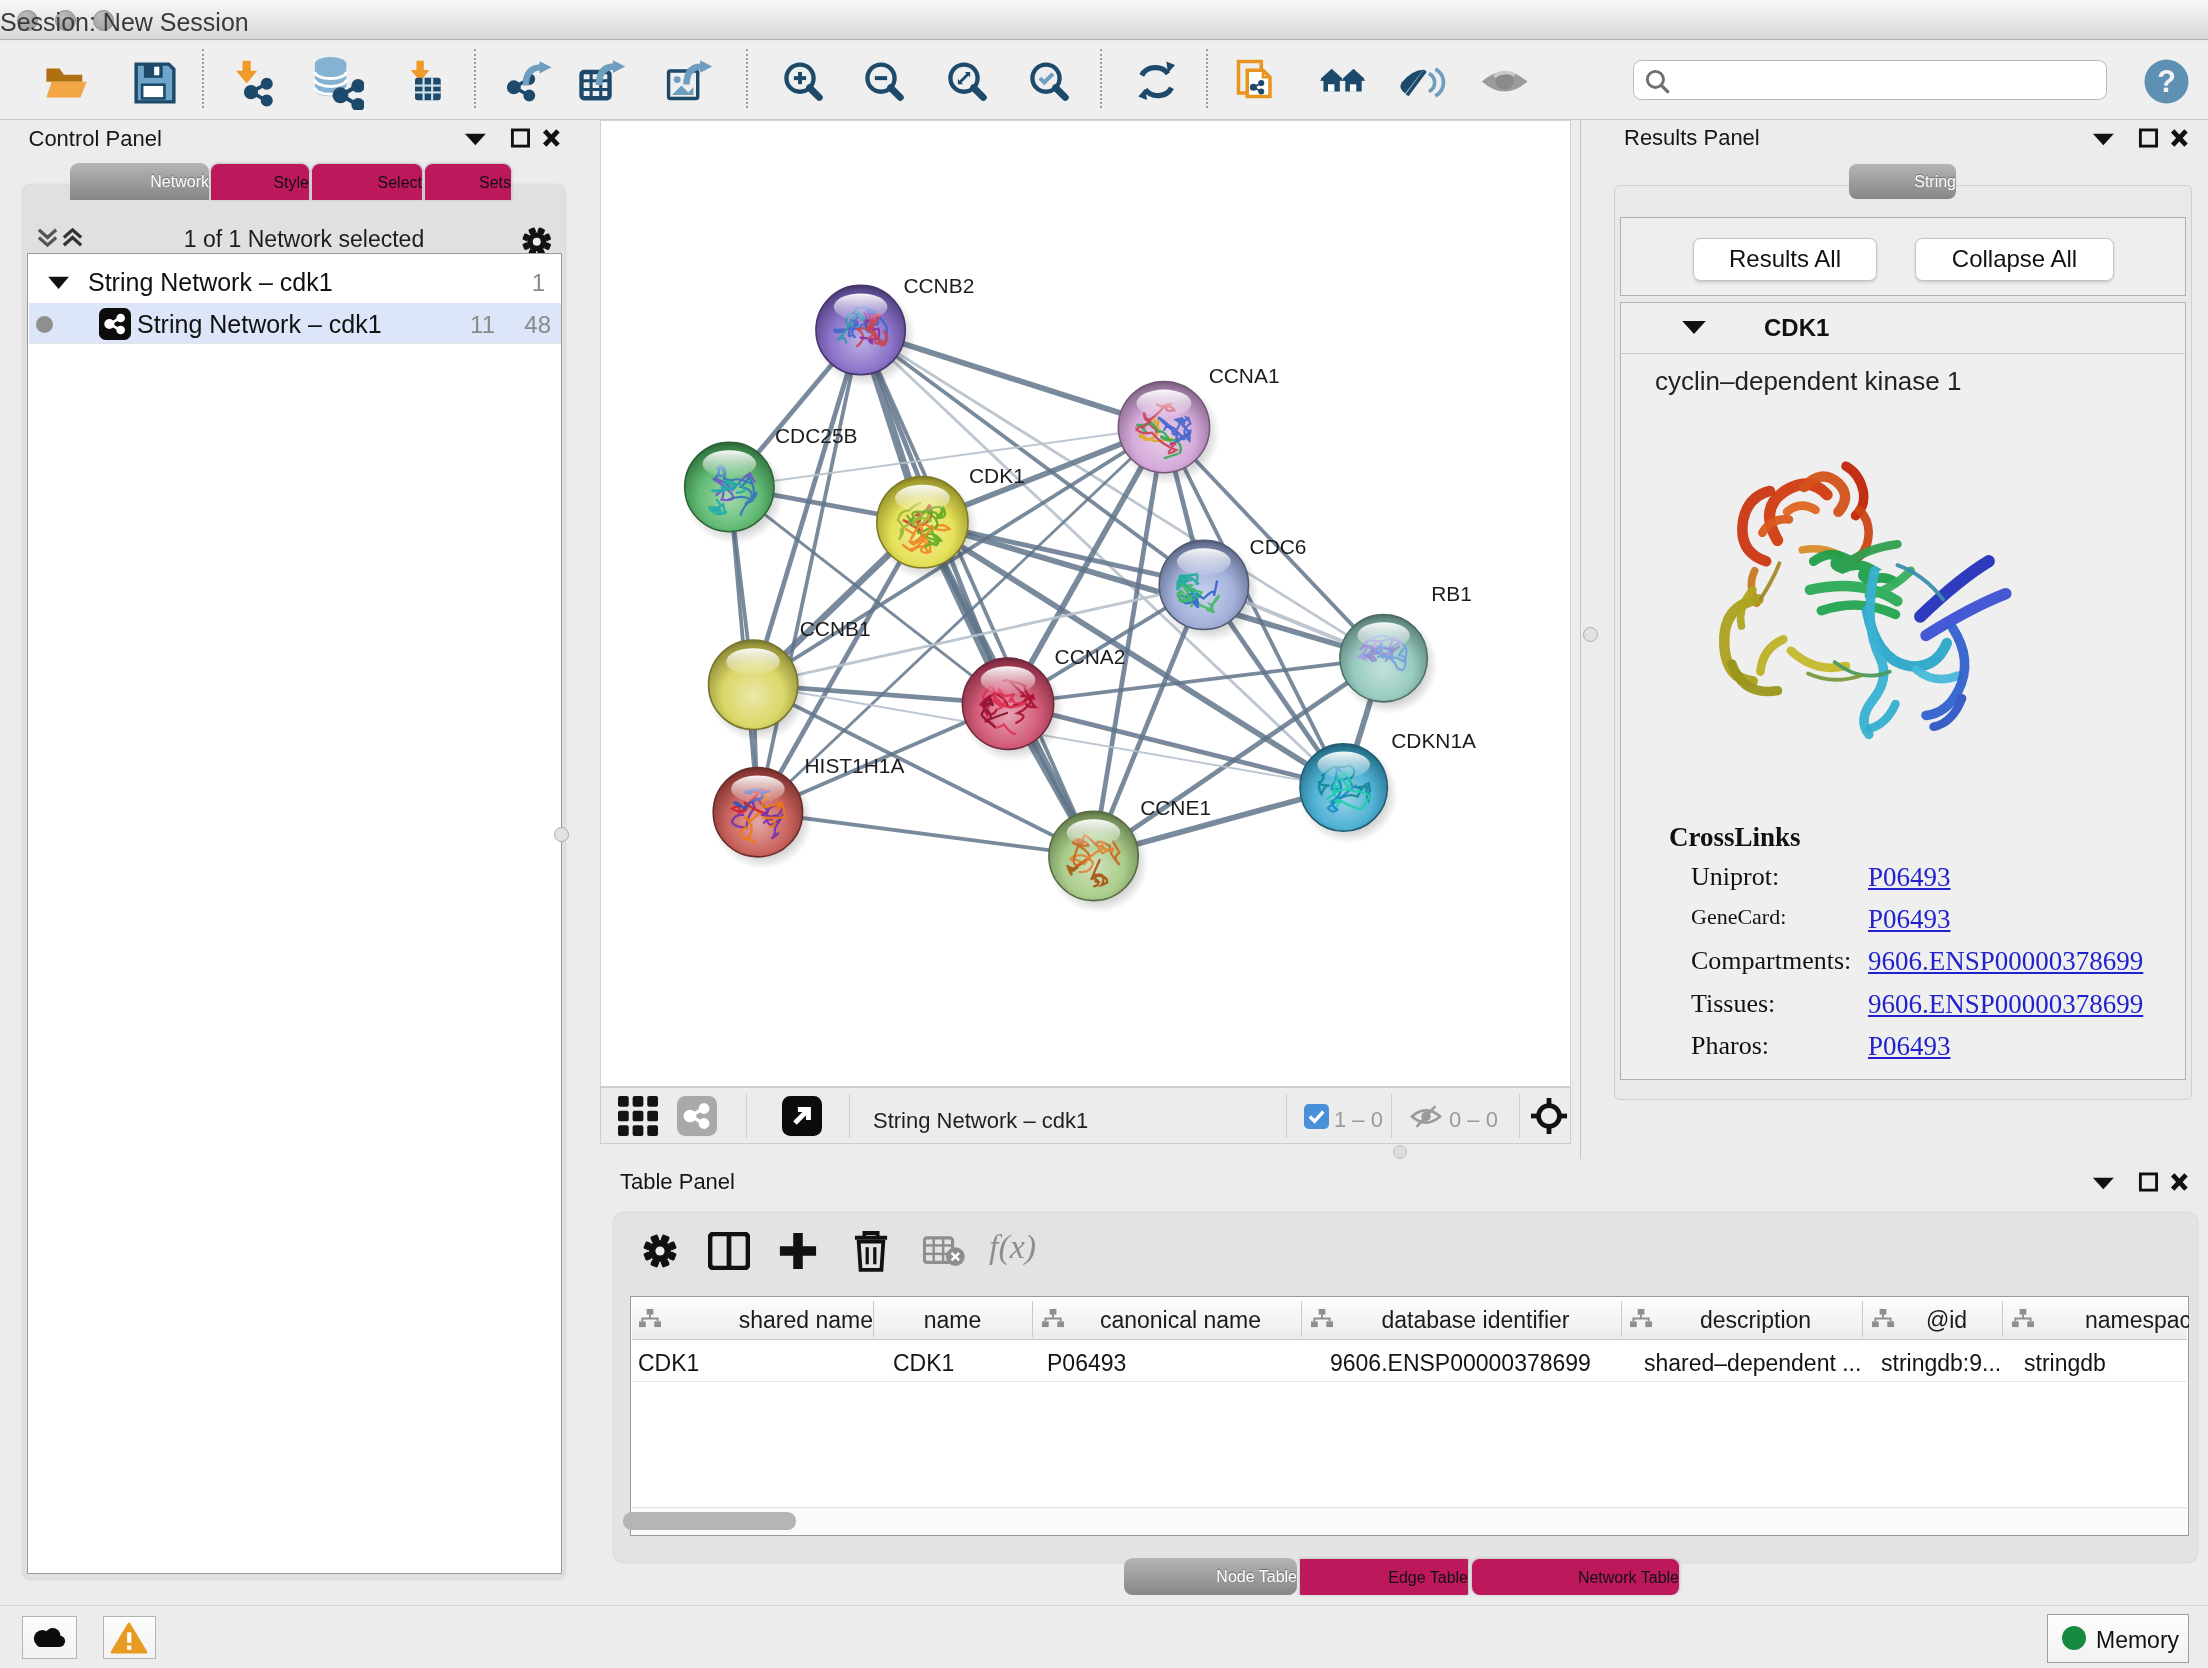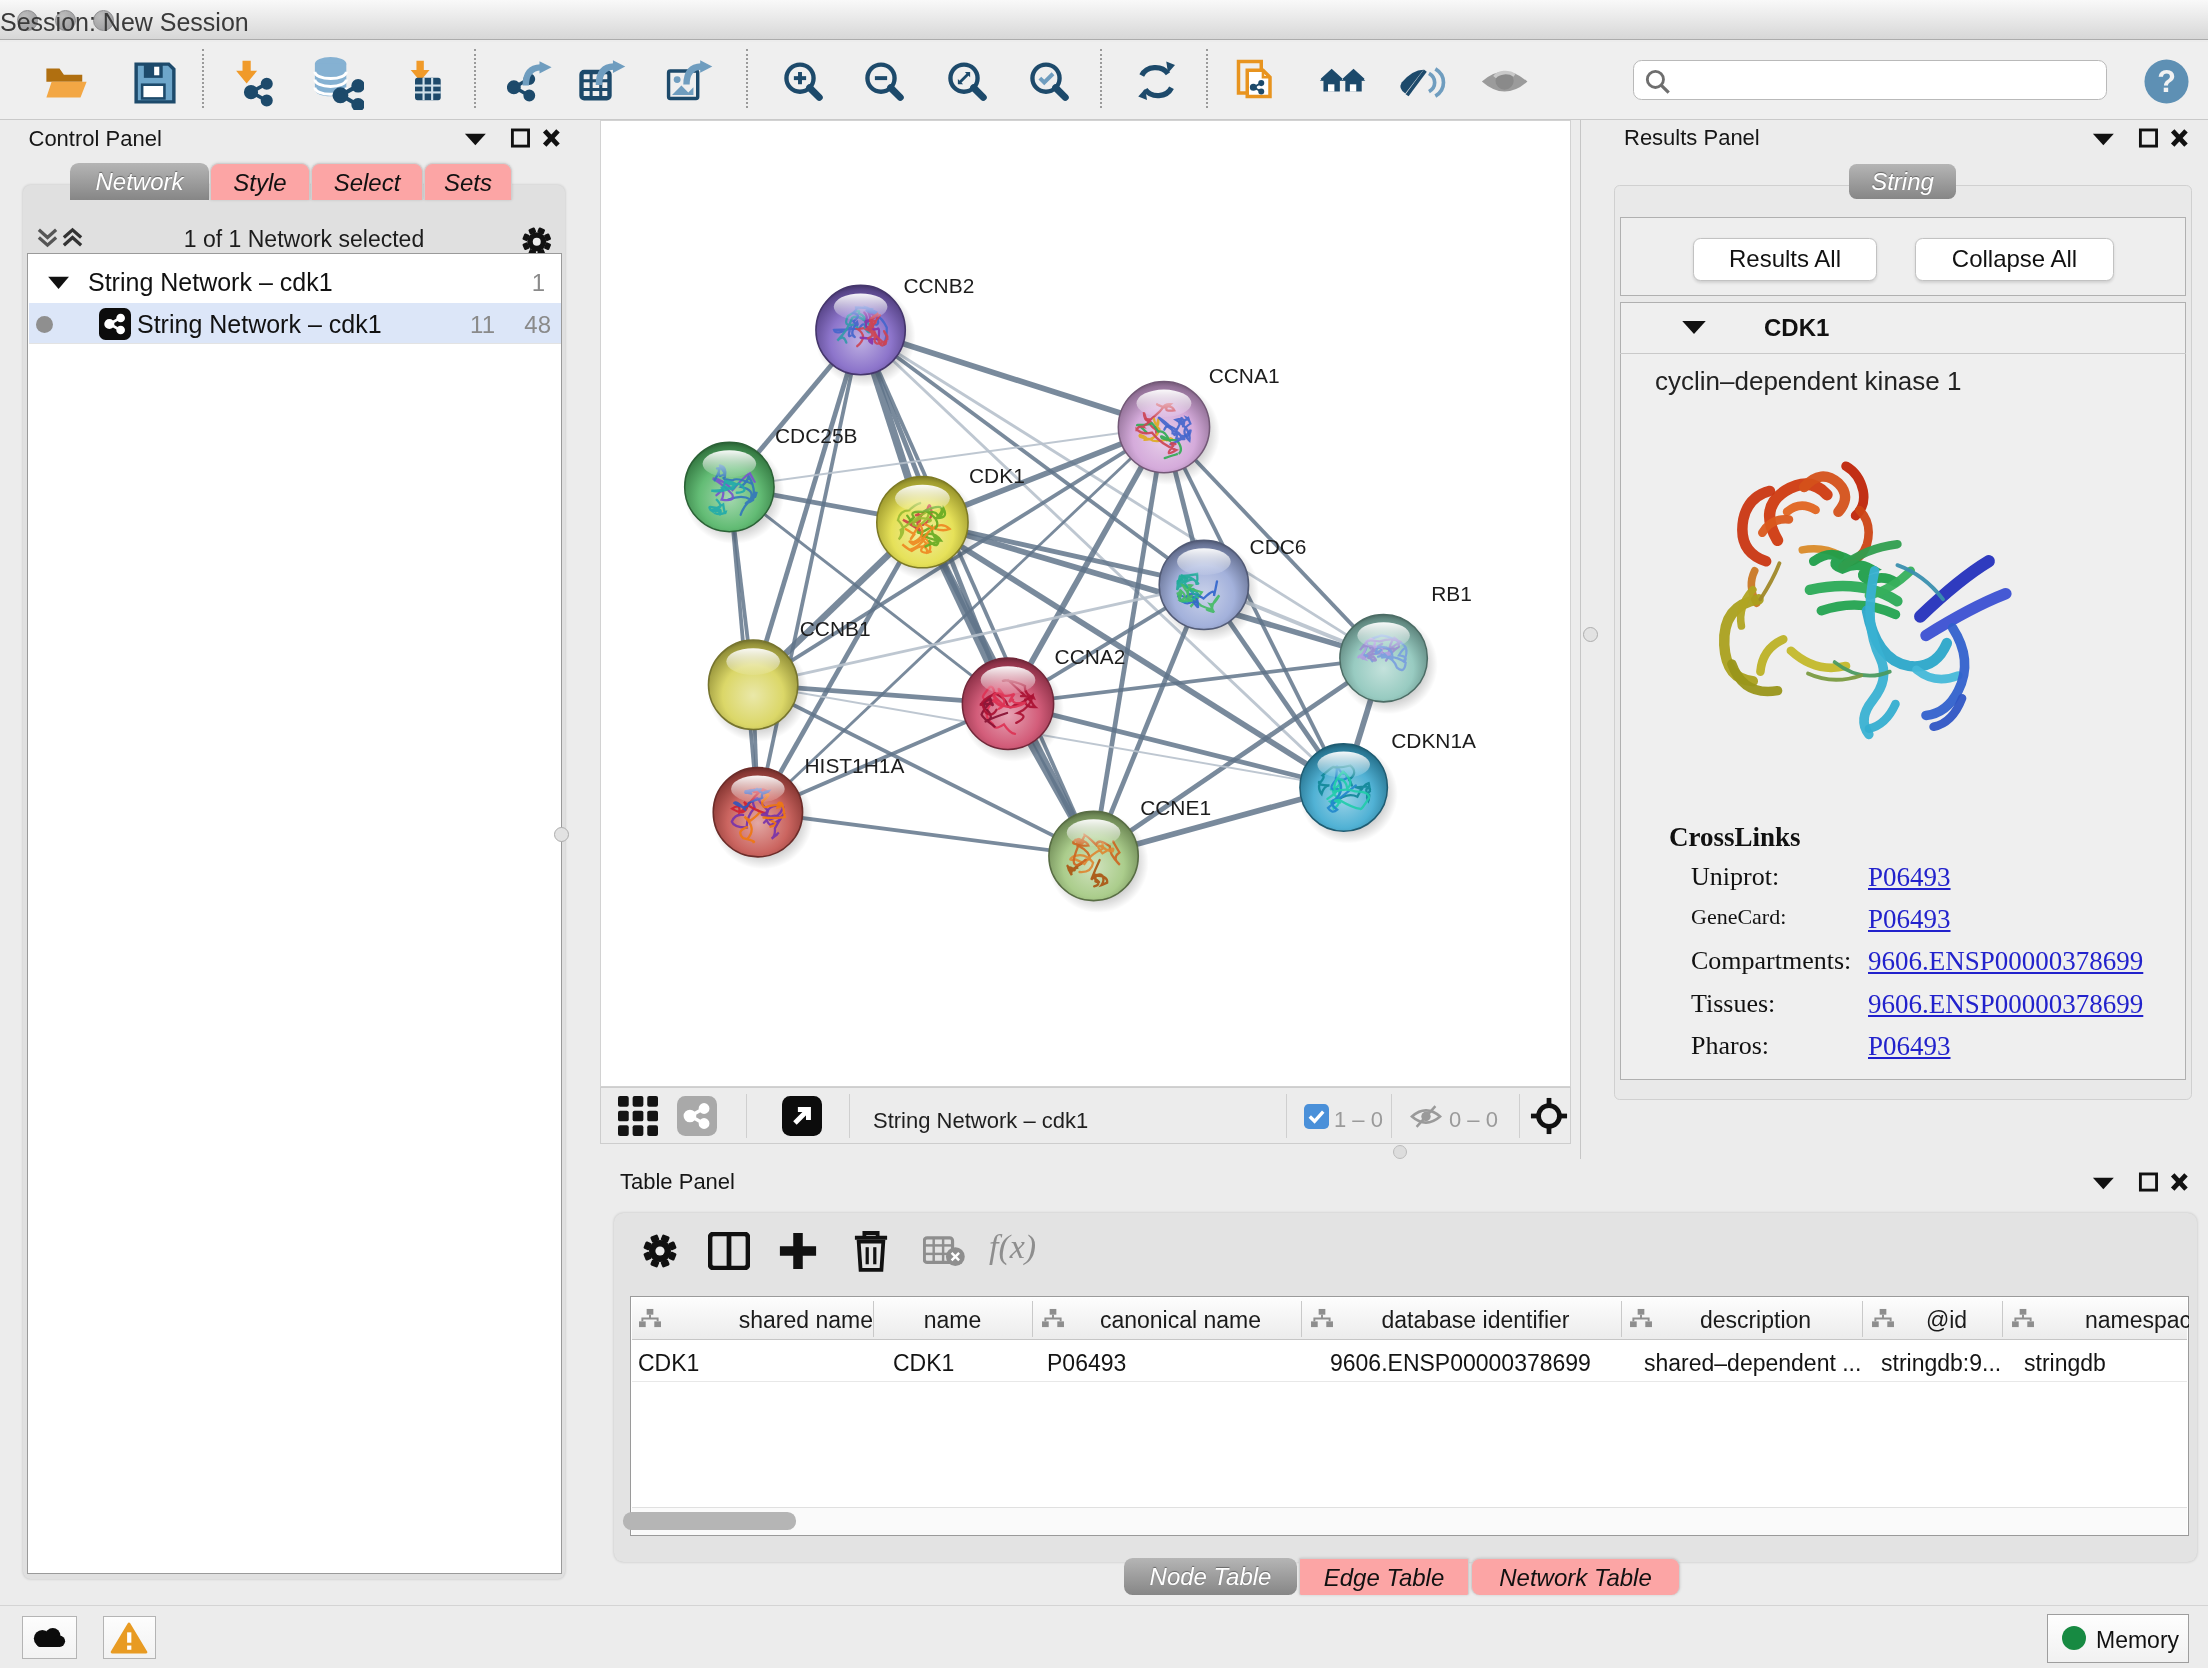--- a/index.html
+++ b/index.html
@@ -4,23 +4,23 @@
 html,body { width:2208px; height:1668px; }
 body { background:#ececec; font-family:"Liberation Sans", sans-serif; position:relative; overflow:hidden; color:#111; }
 .abs { position:absolute; }
 .titlebar { left:0; top:0; width:2208px; height:40px; background:linear-gradient(#f9f9f9,#d7d7d7); border-bottom:1.9px solid #acacac; }
 .tl { position:absolute; top:9.5px; width:21px; height:21px; border-radius:50%; background:radial-gradient(circle at 35% 30%, #bdbdbd, #a2a2a4 70%); border:1px solid #8a8a8c; }
 .title { position:absolute; top:7.6px; left:0; width:2208px; font-size:25px; color:#3a3a3a; }
 .toolbar { left:0; top:42px; width:2208px; height:78px; background:#efefef; border-bottom:1.9px solid #c9c9c9; }
 .vdot { position:absolute; top:49px; height:59px; width:0; border-left:2.9px dotted #9a9a9a; }
 .searchbox { position:absolute; left:1633px; top:60px; width:474px; height:40px; background:#fff; border:1.9px solid #b9b9b9; border-radius:8.6px; }
 .panel-title { font-size:22px; color:#161616; }
-.tab { position:absolute; height:37px; border-radius:8.6px 8.6px 0 0; font-size:24px; text-align:center; line-height:37px; z-index:3;font-style:italic; }
+.tab { position:absolute; height:37px; border-radius:8.6px 8.6px 0 0; font-size:16px; text-align:right; line-height:37px; z-index:3; }
 .tab.on { background:linear-gradient(#b5b5b5,#868686); color:#fff; text-shadow:0 -1px 1px #666; }
-.tab.off { background:#fca5a5; color:#111; border:1px solid #cfcfcf; border-bottom:none; box-shadow:0 0 2.9px rgba(0,0,0,0.15); }
+.tab.off { background:#be185d; color:#111; border:1px solid #cfcfcf; border-bottom:none; box-shadow:0 0 2.9px rgba(0,0,0,0.15); }
 </style></head><body>
 <div class="abs titlebar"></div>
 <div class="tl" style="left:17px"></div>
 <div class="tl" style="left:55px"></div>
 <div class="tl" style="left:93px"></div>
 <div class="title">Session: New Session</div>
 <div class="abs toolbar"></div>
 <svg style="position:absolute;left:42px;top:58px" width="49" height="49" viewBox="0 0 56 56">
     <path d="M5,12 h15 l5,7 h21 v8 h-41 z" fill="#b06f10"></path>
     <path d="M5,12 v32 h6 l-6,0 z" fill="#b06f10"></path>

